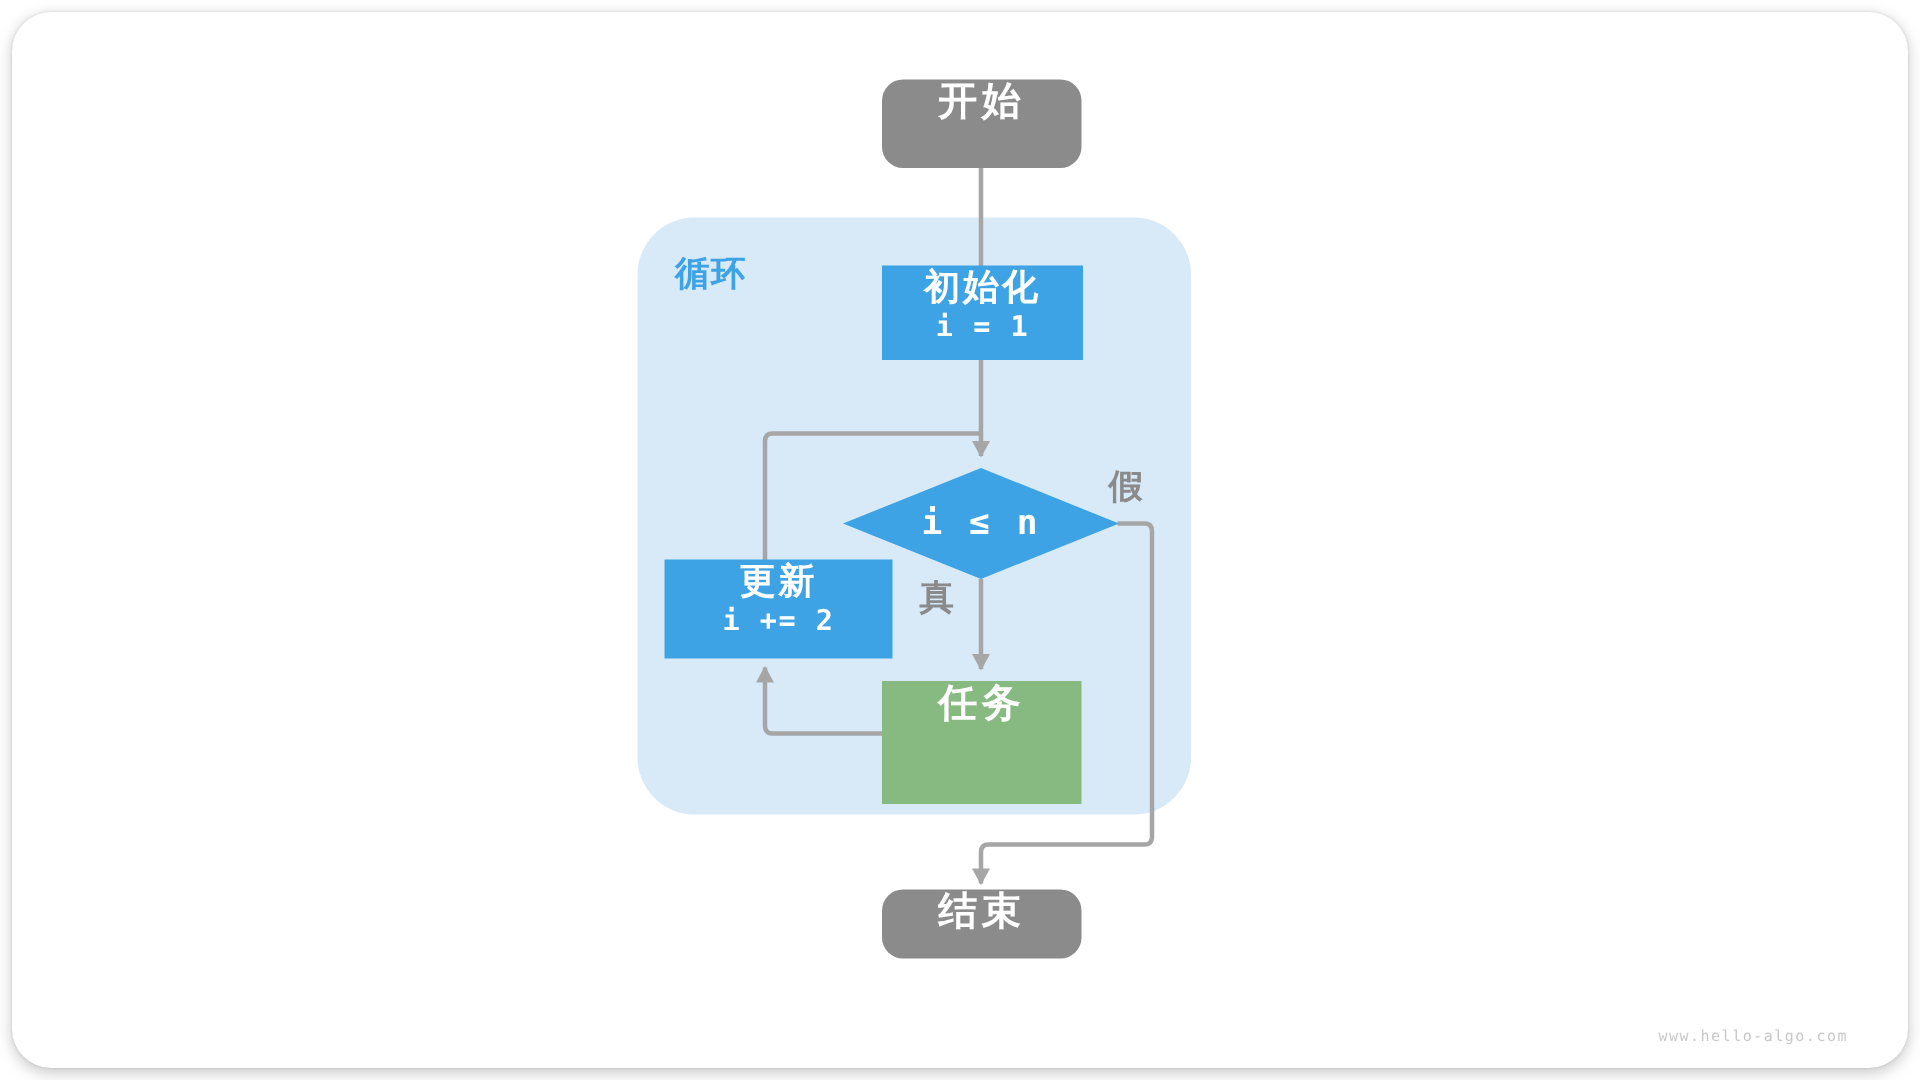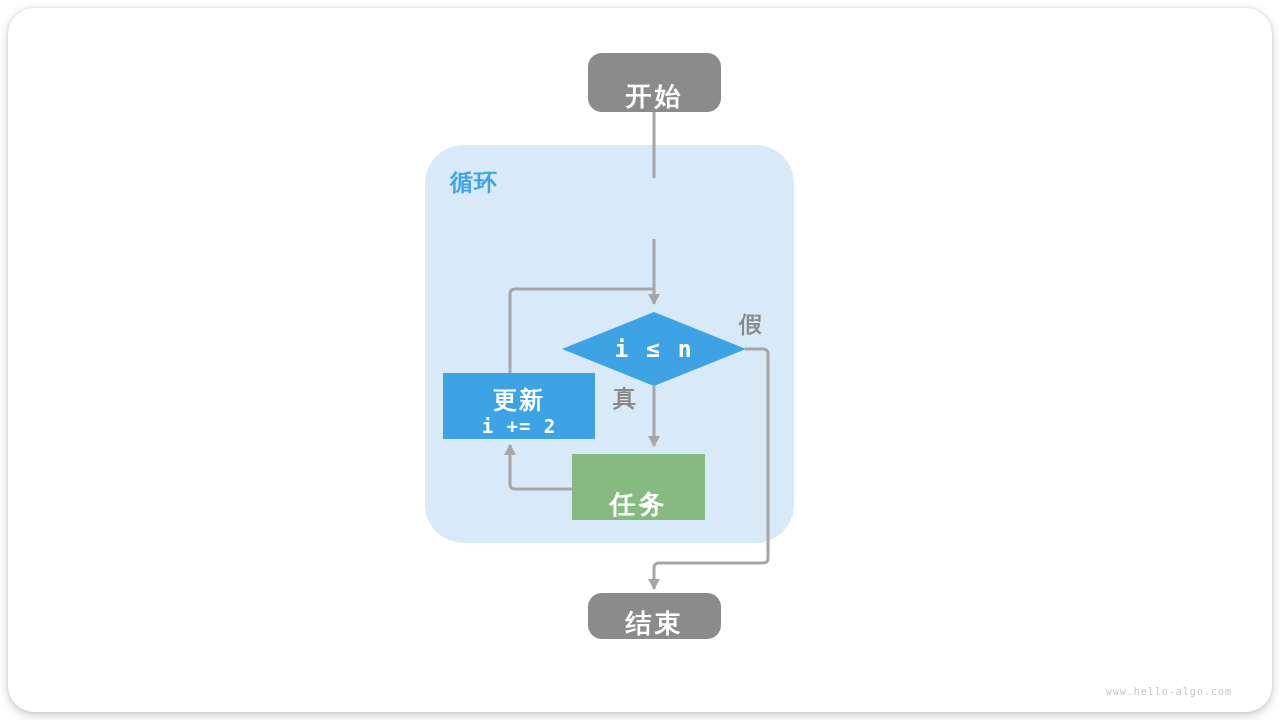--- a/index.html
+++ b/index.html
@@ -42,21 +42,21 @@
     position: absolute;
     left: 0;
     top: 0;
     z-index: 2;
   }
   .node {
     position: absolute;
     display: flex;
     flex-direction: column;
     align-items: center;
-    justify-content: flex-end;
+    justify-content: flex-start;
     color: #ffffff;
     z-index: 3;
     box-sizing: border-box;
   }
   .node .zh {
     font-size: 24px;
     font-weight: 600;
     letter-spacing: 2px;
     line-height: 1.2;
   }
@@ -69,21 +69,21 @@
   .node .code {
     font-family: "DejaVu Sans Mono", "Liberation Mono", monospace;
     font-size: 19px;
     font-weight: bold;
     line-height: 1.3;
     letter-spacing: 1px;
   }
   .node-start { left: 588px; top: 53px;  width: 133px; height: 59px; background: var(--node-gray, #8b8b8b); border-radius: 14px; }
   .node-init  { left: 588px; top: 177px; width: 134px; height: 63px; background: var(--node-blue, #3da3e4); }
   .node-update{ left: 443px; top: 373px; width: 152px; height: 66px; background: var(--node-blue, #3da3e4); }
-  .node-task  { left: 572px; top: 454px; width: 133px; height: 66px; background: var(--node-green, #86ba81); }
+  .node-task  { left: 588px; top: 454px; width: 133px; height: 82px; background: var(--node-green, #86ba81); }
   .node-end   { left: 588px; top: 593px; width: 133px; height: 46px; background: var(--node-gray, #8b8b8b); border-radius: 14px; }
   .diamond-label {
     position: absolute;
     left: 562px;
     top: 312px;
     width: 184px;
     height: 74px;
     display: flex;
     align-items: center;
     justify-content: center;
@@ -149,20 +149,24 @@
 
     <path class="connector" d="M745 349 L763 349 Q768 349 768 354 L768 558 Q768 563 763 563 L659 563 Q654 563 654 568 L654 589" marker-end="url(#arrowhead)"></path>
 
     <polygon points="562,349 654,312 746,349 654,386" style="fill: var(--node-blue, #3da3e4);"></polygon>
   </svg>
 
   <div class="node node-start">
     <span class="zh-big">开始</span>
   </div>
 
+  <div class="node node-init">
+    <span class="zh">初始化</span>
+    <span class="code">i = 1</span>
+  </div>
 
   <div class="diamond-label">i ≤ n</div>
 
   <div class="node node-update">
     <span class="zh">更新</span>
     <span class="code">i += 2</span>
   </div>
 
   <div class="node node-task">
     <span class="zh-big">任务</span>

